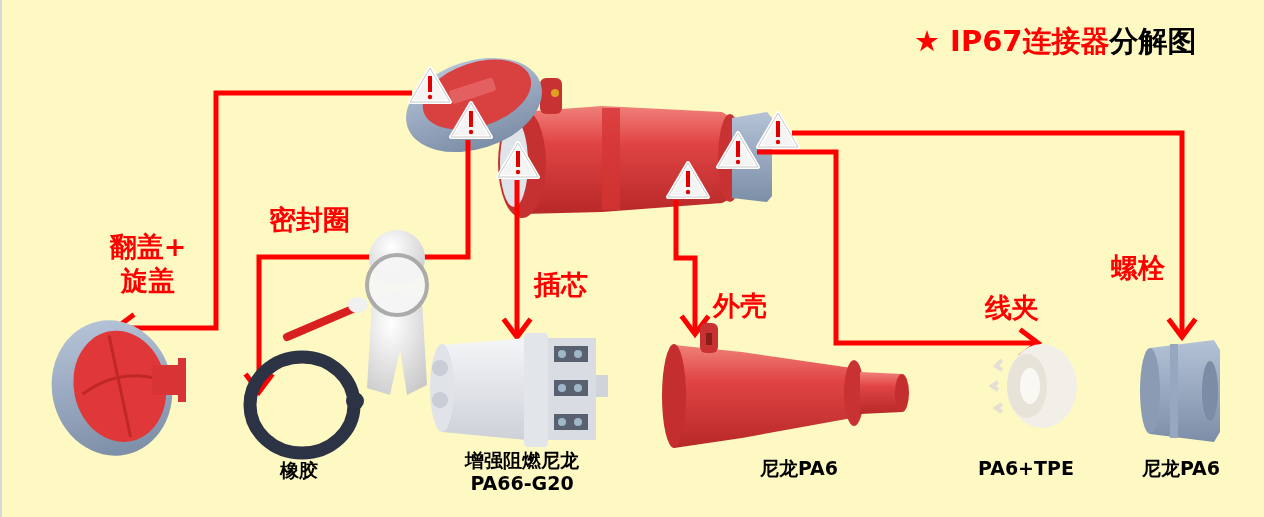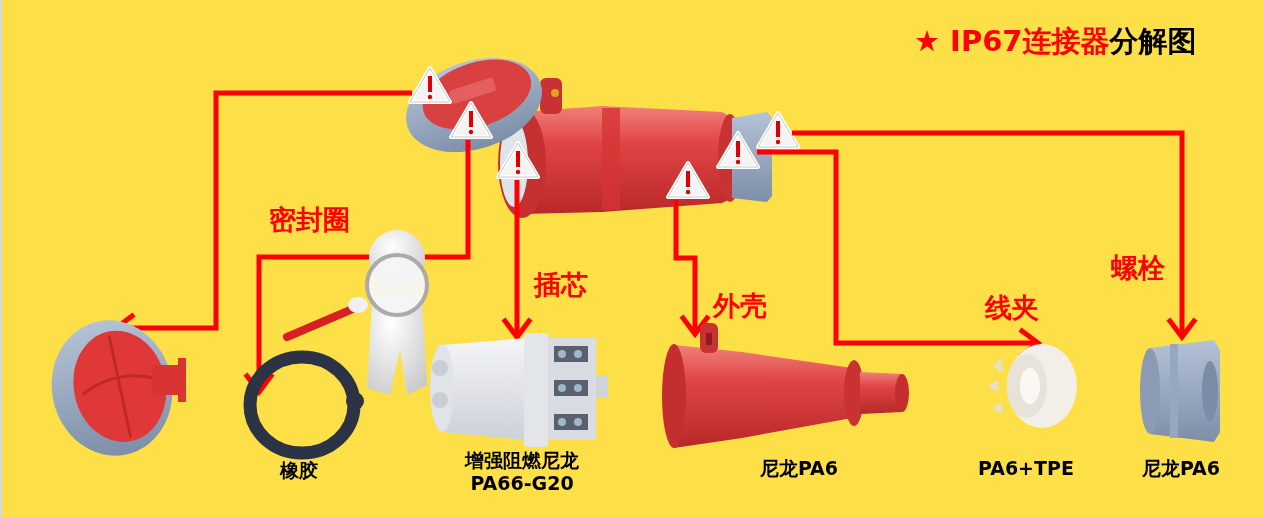--- a/index.html
+++ b/index.html
@@ -1,18 +1,18 @@
 <!DOCTYPE html>
 <html><head>
 <meta charset="utf-8">
 <style>
   html, body { margin: 0; padding: 0; background: #ffffff; }
   #canvas {
     position: relative; width: 1264px; height: 517px; overflow: hidden;
-    background: #fde047; border-left: 2px solid #d8d8d8; box-sizing: border-box;
+    background: #fef9c3; border-left: 2px solid #d8d8d8; box-sizing: border-box;
     font-family: "DejaVu Sans", "Liberation Sans", sans-serif;
   }
   .abs { position: absolute; white-space: nowrap; }
   .title { left: 912px; top: 22px; font-size: 29px; font-weight: bold; letter-spacing: 0px; }
   .title .red { color: #ff0000; }
   .title .black { color: #000000; }
   .callout { color: #ff0000; font-weight: bold; font-size: 27px; line-height: 34px; }
   .callout.center { text-align: center; }
   .mat { color: #000000; font-weight: bold; font-size: 19px; line-height: 23px; text-align: center; }
   svg.layer { position: absolute; left: 0; top: 0; }
@@ -186,20 +186,24 @@
       <rect x="1168" y="344" width="8" height="94" fill="#97a7bf"></rect>
       <ellipse cx="1208" cy="391" rx="8" ry="30" fill="#7c8ca6"></ellipse>
     </g>
   </svg>
 
   <div class="abs title">
     <span class="red">★</span>
     <span class="red">IP67连接器</span><span class="black">分解图</span>
   </div>
 
+  <div class="abs callout center" style="left:100px; top:230px; width:92px;">
+    <div>翻盖+</div>
+    <div>旋盖</div>
+  </div>
   <div class="abs callout" style="left:267px; top:203px;">密封圈</div>
   <div class="abs callout" style="left:532px; top:268px;">插芯</div>
   <div class="abs callout" style="left:711px; top:289px;">外壳</div>
   <div class="abs callout" style="left:959px; top:291px;margin-left:24px;">线夹</div>
   <div class="abs callout" style="left:1109px; top:251px;">螺栓</div>
 
   <div class="abs mat" style="left:268px; top:459px; width:58px;">橡胶</div>
   <div class="abs mat" style="left:448px; top:449px; width:144px;">
     <div>增强阻燃尼龙</div>
     <div>PA66-G20</div>

